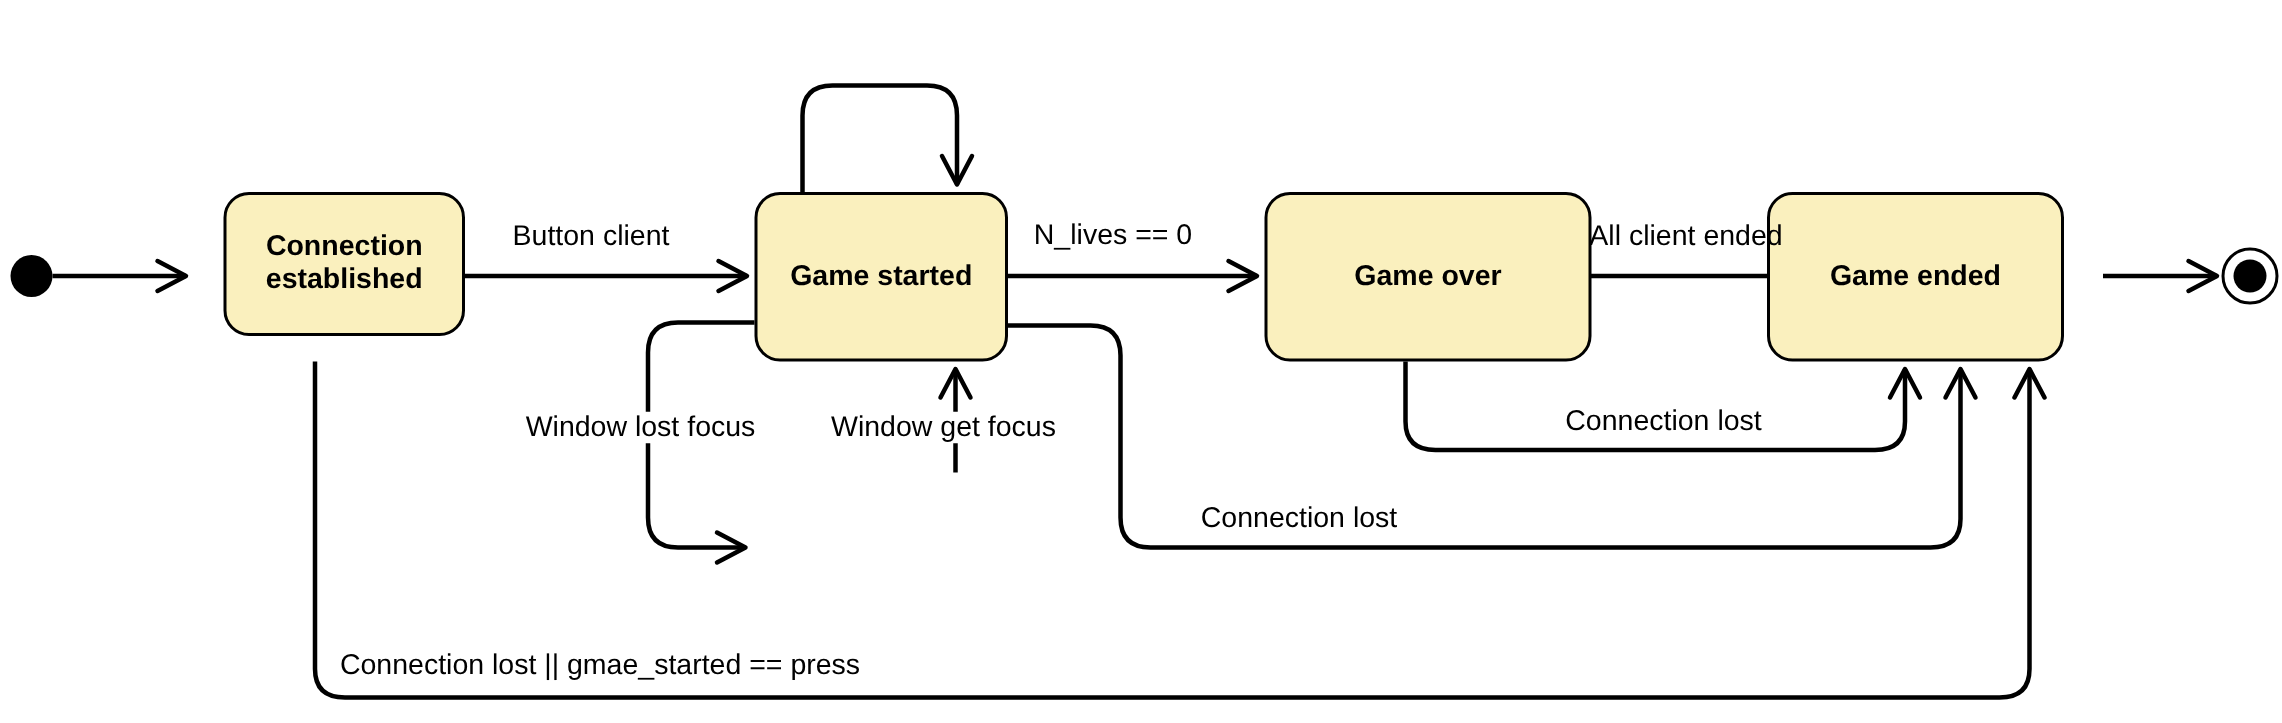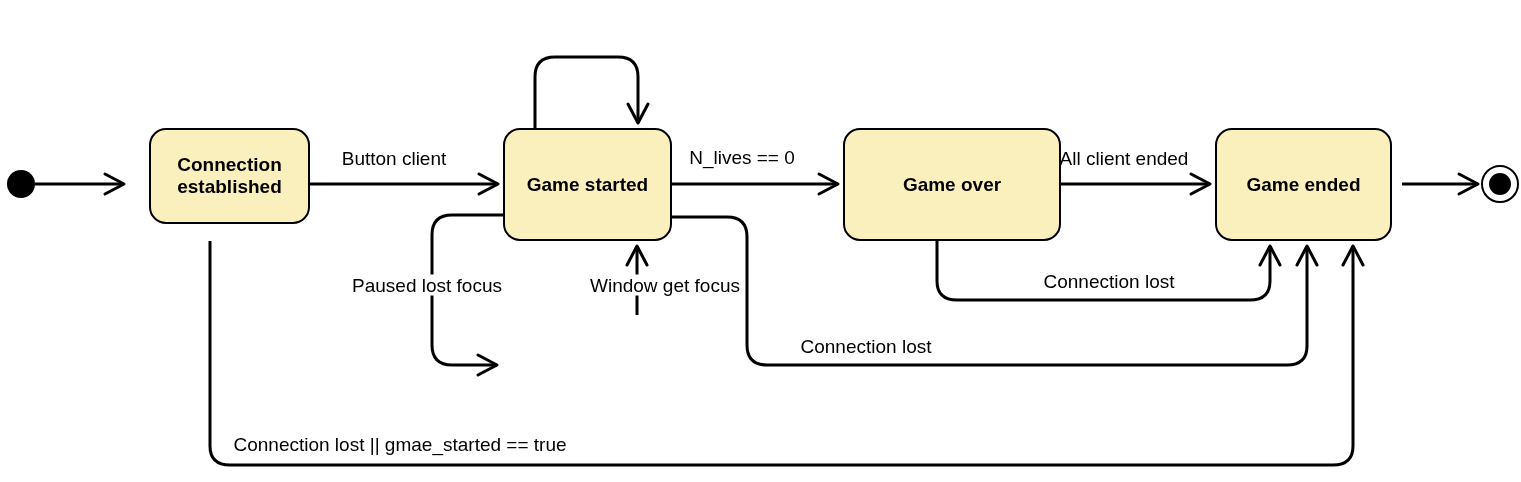--- a/index.html
+++ b/index.html
@@ -74,28 +74,28 @@
   }
   .final-node-inner {
     width: 22px; height: 22px;
     background: #000000;
     border-radius: 50%;
   }
   #st-connection-established { left: 129px; top: 128px; width: 161px; height: 96px; margin-left: 20px; }
   #st-game-started           { left: 503px; top: 128px; width: 169px; height: 113px; }
   #st-paused                 { left: 502px; top: 315px; width: 170px; height: 113px; }
   #st-game-over              { left: 843px; top: 128px; width: 218px; height: 113px; }
-  #st-game-ended             { left: 1215px; top: 128px; width: 177px; height: 113px; }
+  #st-game-ended             { left: 1178px; top: 128px; width: 198px; height: 113px; }
 
   #lbl-self-loop     { left: 597px;  top: 28px; }
   #lbl-button-press  { left: 394px;  top: 158px; }
   #lbl-n-lives       { left: 742px;  top: 157px; }
   #lbl-all-client    { left: 1112px; top: 158px; margin-left: 12px; }
   #lbl-window-lost   { left: 427px;  top: 285px; }
-  #lbl-window-get    { left: 629px;  top: 285px; margin-left: 36px; }
+  #lbl-window-get    { left: 629px;  top: 285px; }
   #lbl-connlost-over { left: 1109px; top: 281px; }
   #lbl-connlost-started { left: 866px; top: 346px; }
   #lbl-connlost-bottom  { left: 400px; top: 444px; }
 </style>
 </head>
 <body>
 
 <div id="canvas">
 
   <svg id="edges" width="1521" height="482" viewBox="0 0 1521 482">
@@ -126,19 +126,19 @@
   <div class="state" id="st-game-over">Game over</div>
   <div class="state" id="st-game-ended">Game ended</div>
 
   <div class="final-node">
     <div class="final-node-inner"></div>
   </div>
 
   <div class="edge-label" id="lbl-button-press">Button client</div>
   <div class="edge-label" id="lbl-n-lives">N_lives == 0</div>
   <div class="edge-label" id="lbl-all-client">All client ended</div>
-  <div class="edge-label bg" id="lbl-window-lost">Paused lost focus</div>
+  <div class="edge-label bg" id="lbl-window-lost">Window lost focus</div>
   <div class="edge-label bg" id="lbl-window-get">Window get focus</div>
   <div class="edge-label" id="lbl-connlost-over">Connection lost</div>
   <div class="edge-label" id="lbl-connlost-started">Connection lost</div>
-  <div class="edge-label" id="lbl-connlost-bottom">Connection lost || gmae_started == true</div>
+  <div class="edge-label" id="lbl-connlost-bottom">Connection lost || gmae_started == press</div>
 
 </div>
 
 </body></html>

